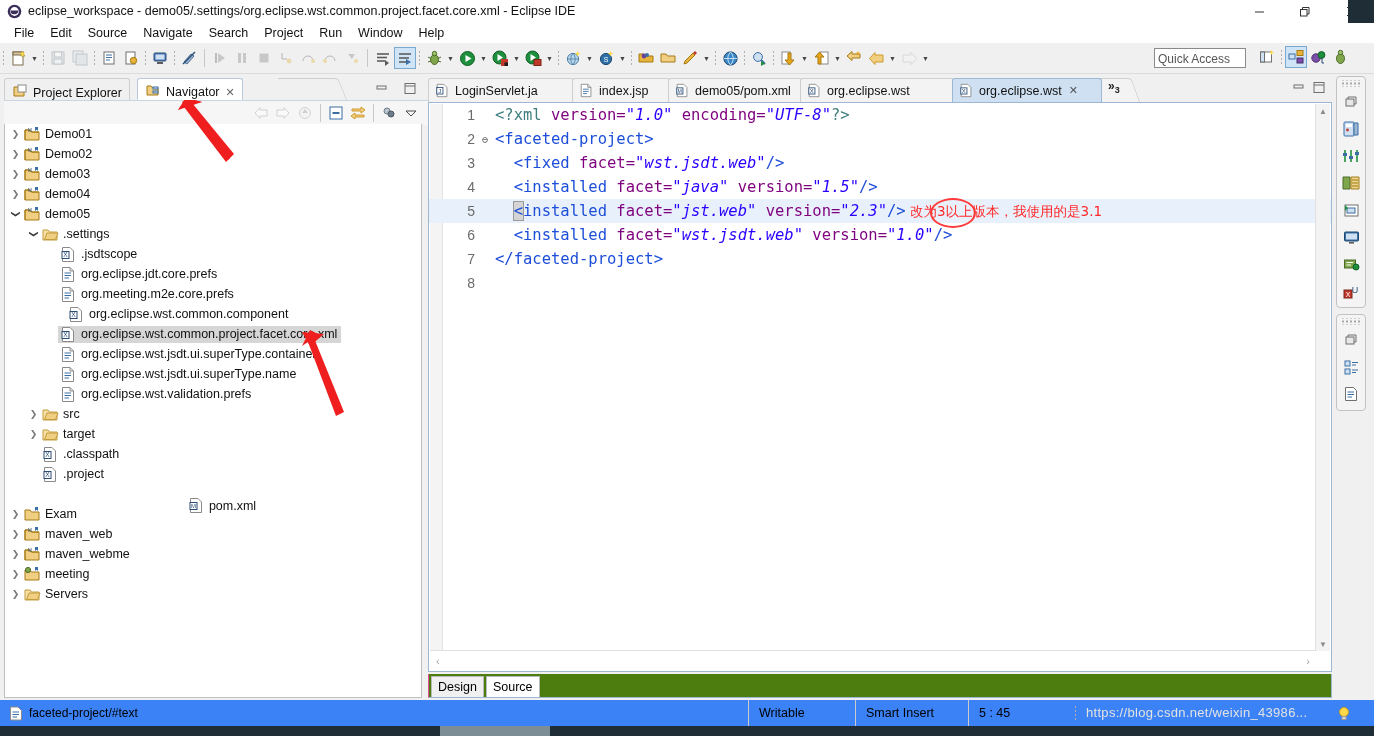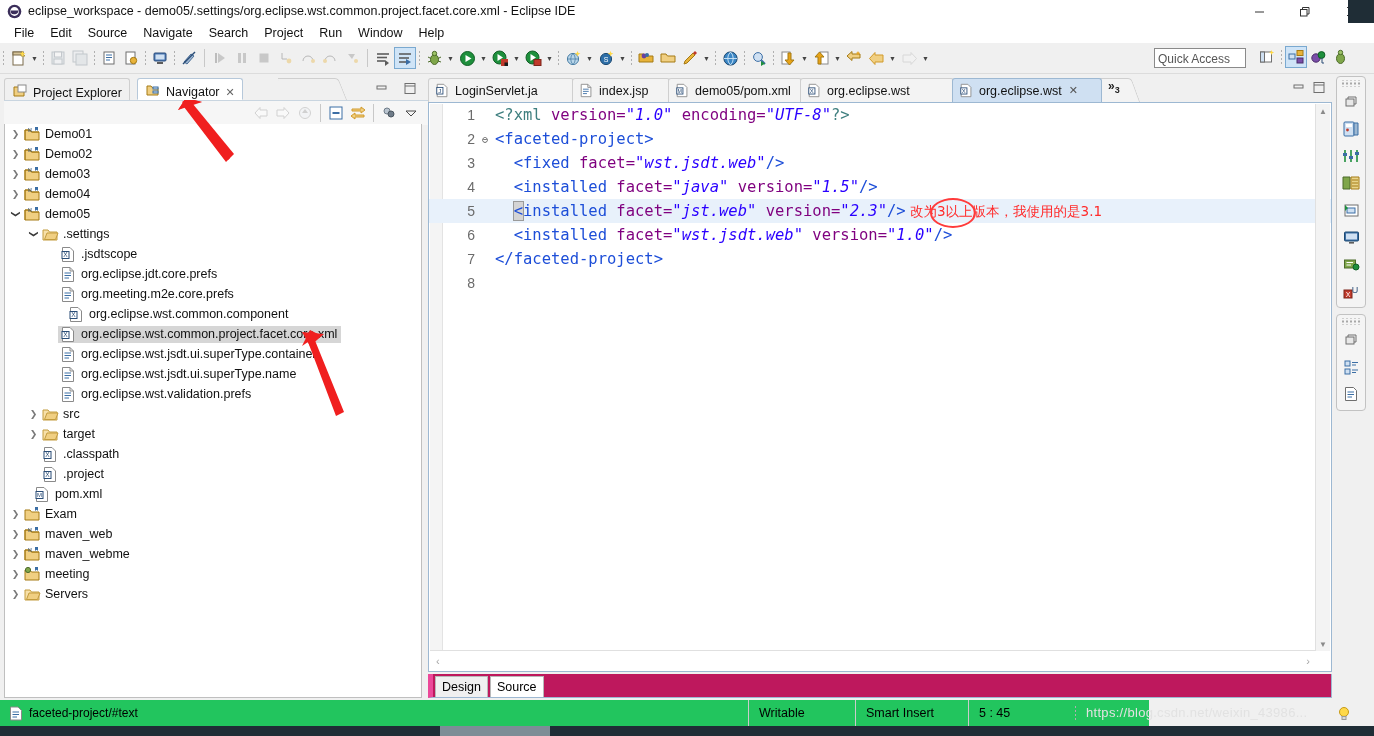--- a/index.html
+++ b/index.html
@@ -96,36 +96,36 @@
   .k-pi{color:#3f7f7f;}
   .k-plain{color:#000;}
   .sel-caret{background:#d4d4d4;outline:1px solid #9a9a9a;}
   .cn-note{color:#ff2b2b;font-family:"DejaVu Sans","Liberation Sans",sans-serif;font-size:13.5px;}
   .redcircle{position:absolute;left:488px;top:-1px;width:40px;height:25px;border:2px solid #ff3b3b;border-radius:50%;
              pointer-events:none;}
   .vscroll{position:absolute;right:1px;top:1px;width:14px;height:547px;background:#f3f3f3;border-left:1px solid #e0e0e0;}
   .vscroll .up,.vscroll .dn{height:14px;display:flex;align-items:center;justify-content:center;color:#8a8a8a;font-size:8px;}
   .hscroll{position:absolute;left:1px;bottom:1px;width:886px;height:20px;background:#fff;border-top:1px solid #e0e0e0;
            display:flex;align-items:center;justify-content:space-between;padding:0 6px;box-sizing:border-box;color:#a5a5a5;font-size:11px;}
-  .dstabs{position:absolute;left:0;top:598px;width:904px;height:24px;background:#be185d;border-bottom:1px solid #9db8d2;
-          border-left:5px solid #ec4899;border-right:1px solid #9db8d2;box-sizing:border-box;display:flex;align-items:flex-end;}
+  .dstabs{position:absolute;left:0;top:598px;width:904px;height:24px;background:#4d7c0f;border-bottom:1px solid #9db8d2;
+          border-left:1px solid #ec4899;border-right:1px solid #9db8d2;box-sizing:border-box;display:flex;align-items:flex-end;}
   .dstab{height:21px;display:flex;align-items:center;padding:0 6px;font-size:12.5px;border:1px solid #b9b9b9;
          border-bottom:none;box-sizing:border-box;margin-left:2px;}
   .dstab.on{background:#fff;}
   .dstab.off{background:#f0f0f0;}
 
   
   .fastbar{position:absolute;left:1336px;top:76px;width:30px;background:#f0f0f0;}
   .fb-group{border:1px solid #c2c2c2;border-radius:4px;background:#f4f4f4;padding:2px 0;margin-bottom:6px;}
   .fb-grip{height:7px;width:18px;margin:1px auto 2px;
     background-image:radial-gradient(circle,#a8a8a8 40%,transparent 41%);background-size:4px 4px;background-position:center;}
   .fb-item{width:26px;height:26px;margin:1px auto;display:flex;align-items:center;justify-content:center;}
 
   
-  .statusbar{position:absolute;left:0;top:700px;width:1149px;height:26px;background:#22c55e;display:flex;align-items:center;text-align:right;}
+  .statusbar{position:absolute;left:0;top:700px;width:1374px;height:26px;background:#3b82f6;display:flex;align-items:center;text-align:right;}
   .sb-left{display:flex;align-items:center;padding-left:8px;width:748px;box-sizing:border-box;}
   .sb-left .sicon{width:15px;height:15px;margin-right:6px;display:flex;align-items:center;justify-content:center;}
   .sb-cell{height:26px;display:flex;align-items:center;padding:0 10px;font-size:12.5px;border-left:1px solid #cbcbcb;
            box-sizing:border-box;}
   .sb-dots{width:3px;height:16px;margin:0 12px;
     background-image:radial-gradient(circle,#b0b0b0 40%,transparent 41%);background-size:3px 4px;}
   .watermark{position:absolute;left:1086px;top:705px;font-size:13px;color:#e2e2e2;letter-spacing:.3px;white-space:nowrap;}
   .bulb{position:absolute;left:1337px;top:706px;width:14px;height:16px;}
   .taskbar{position:absolute;left:0;top:726px;width:1374px;height:10px;background:#1f2d36;}
   .taskbar .hl{position:absolute;left:440px;top:0;width:110px;height:10px;background:#7d8d96;}
@@ -774,21 +774,21 @@
             <span class="ticon">
               <svg width="17" height="17" viewBox="0 0 17 17">
                 <path d="M2.5 1.5 h7.5 l3.5 3.5 V15.5 H2.5z" fill="#fff" stroke="#8a8a8a"></path>
                 <rect x="2" y="5.5" width="7" height="7" fill="#fff" stroke="#2a4d77"></rect>
                 <text x="5.4" y="11.2" font-size="6.6" fill="#2a4d77" text-anchor="middle" font-family="Liberation Sans, sans-serif">X</text>
               </svg>
             </span>
             <span>.project</span>
           </span>
         </div>
-        <div class="trow" style="padding-left: 14px;">
+        <div class="trow" style="padding-left: 20px; flex-direction: column;">
           <span class="arrow blank"></span>
           <span class="tw">
             <span class="ticon">
               <svg width="17" height="17" viewBox="0 0 17 17">
                 <path d="M2.5 1.5 h7.5 l3.5 3.5 V15.5 H2.5z" fill="#fff" stroke="#8a8a8a"></path>
                 <rect x="2" y="5.5" width="7" height="7" fill="#fff" stroke="#2a4d77"></rect>
                 <text x="5.4" y="11.2" font-size="6" fill="#2a4d77" text-anchor="middle" font-family="Liberation Sans, sans-serif">M</text>
               </svg>
             </span>
             <span>pom.xml</span>

